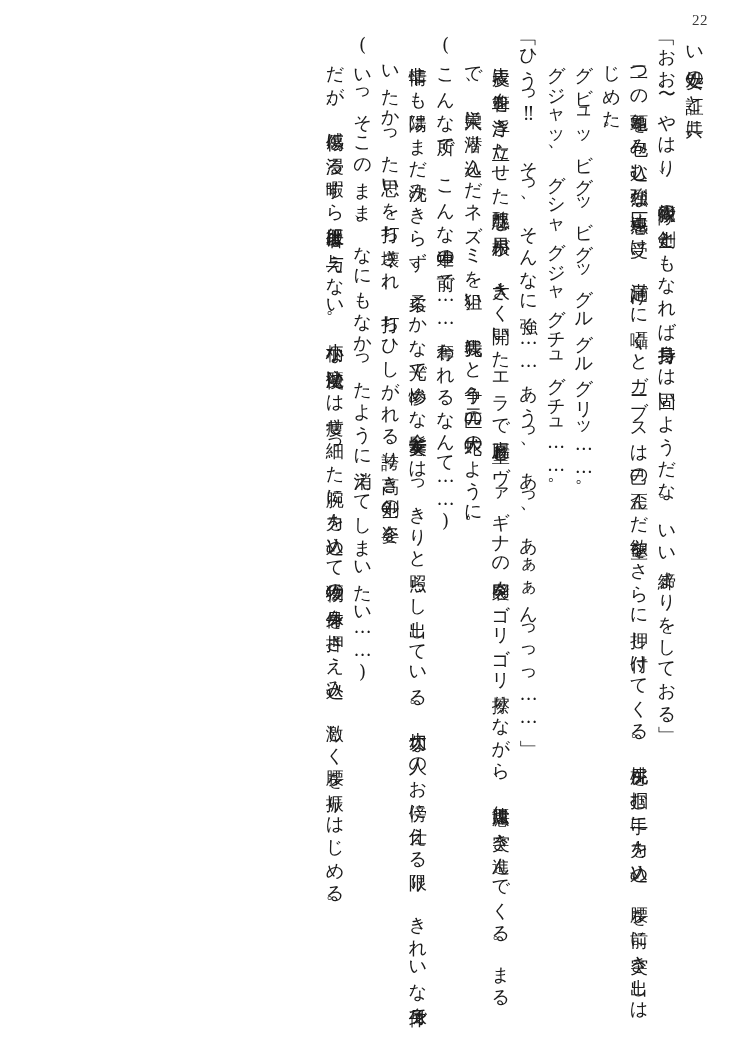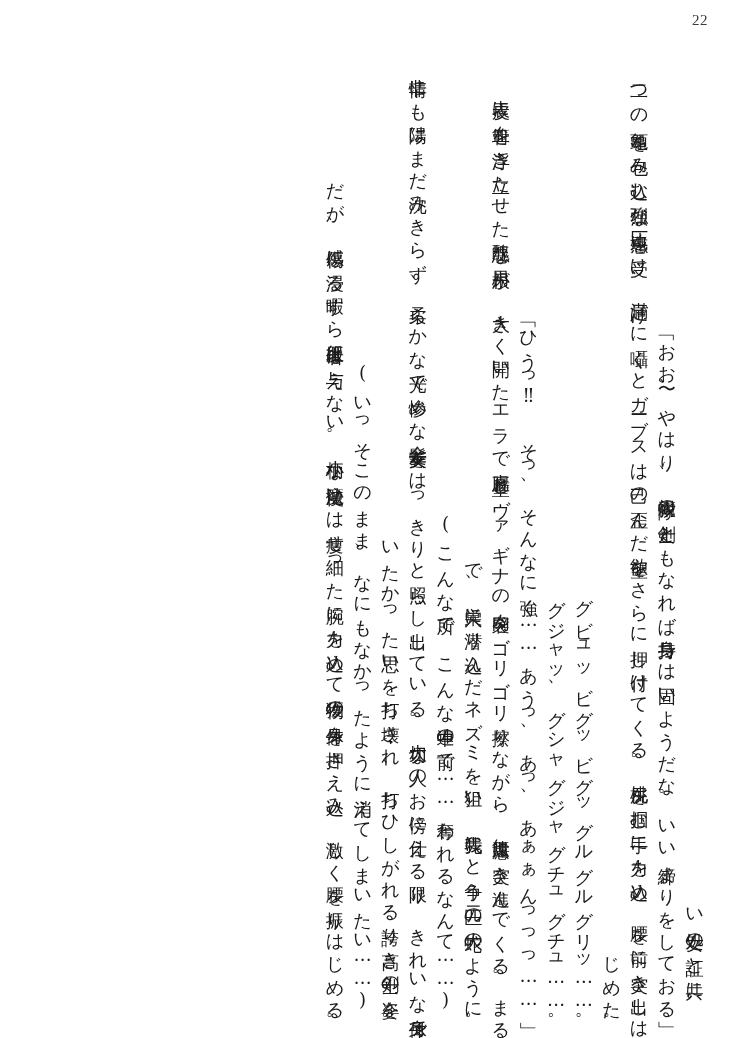--- a/index.html
+++ b/index.html
@@ -7,21 +7,20 @@
     padding: 0;
     background: #ffffff;
   }
   .page {
     position: relative;
     width: 736px;
     height: 1038px;
     background: #ffffff;
     overflow: hidden;
     box-sizing: border-box;
-    text-align: right;
   }
   .page-number {
     position: absolute;
     top: 12px;
     right: 28px;
     font-family: "Liberation Serif", serif;
     font-size: 15px;
     color: #3a3a3a;
     letter-spacing: 0.5px;
   }

